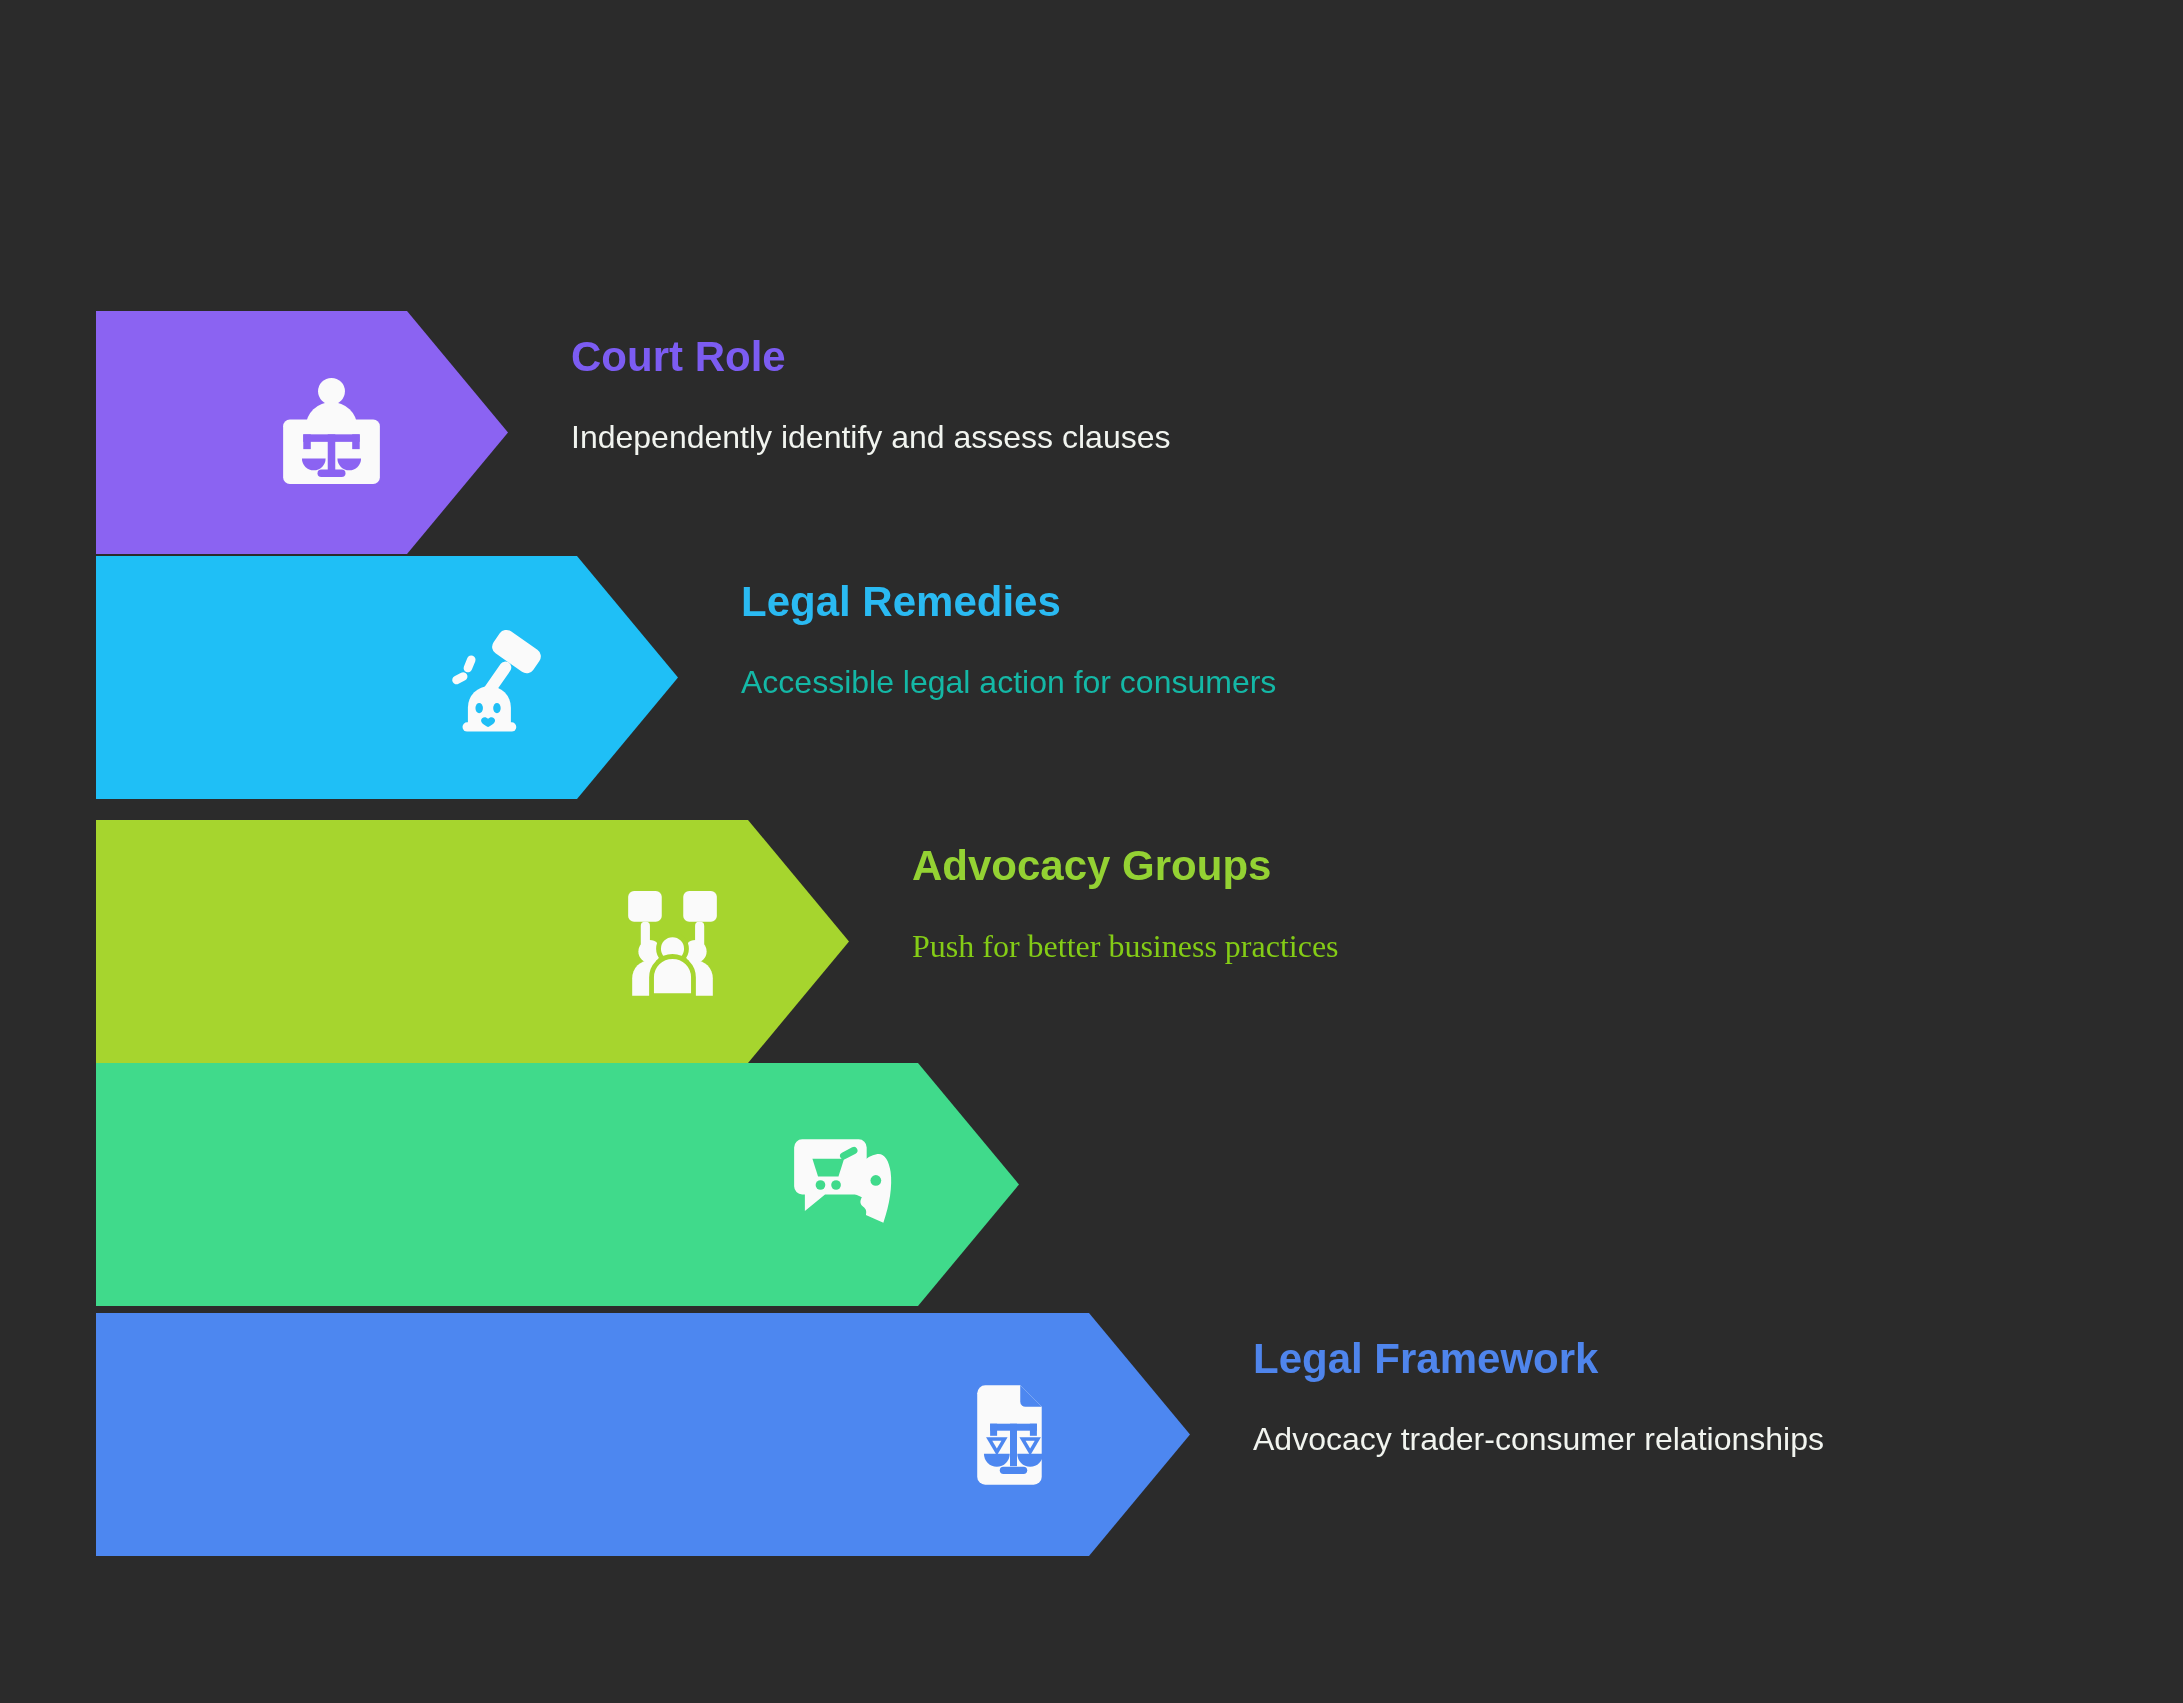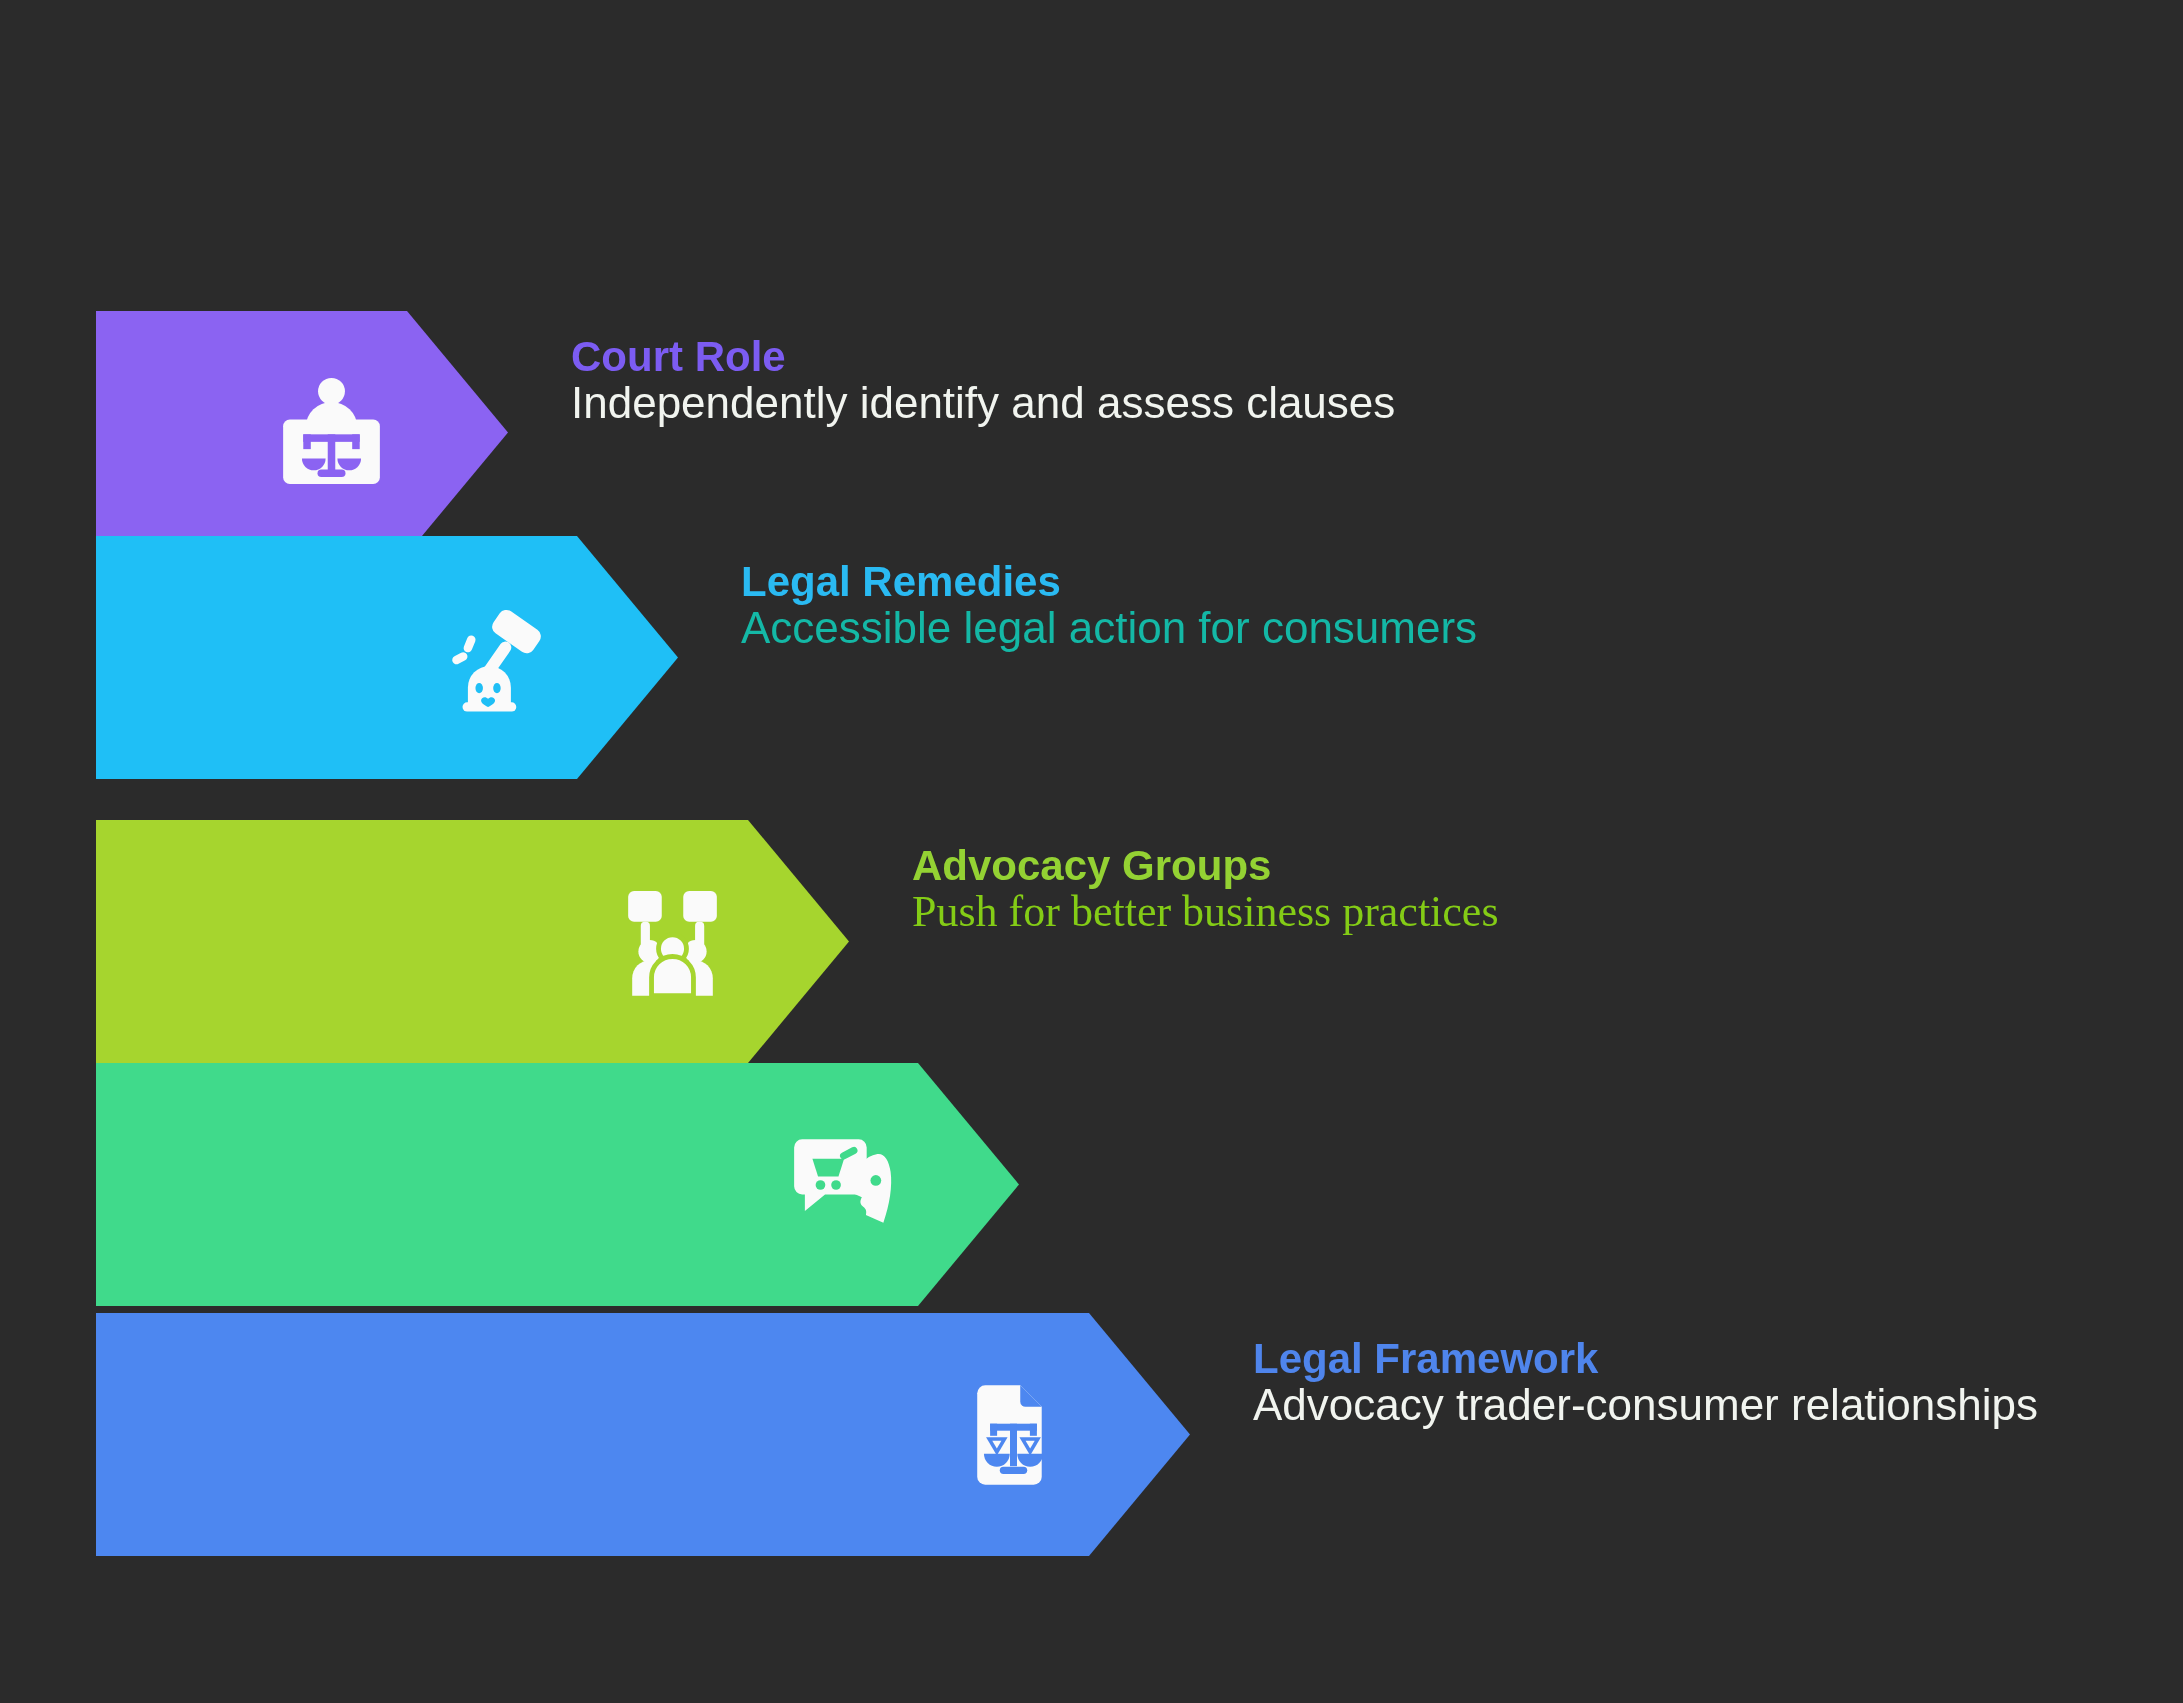--- a/index.html
+++ b/index.html
@@ -28,24 +28,24 @@
     position: absolute; right: 112px; top: 50%;
     transform: translateY(-50%);
     width: 129px; height: 129px;
   }
   .row .icon svg { width: 129px; height: 129px; display: block; }
   .txt {
     position: absolute; left: calc(100% + 63px); top: 24px;
     white-space: nowrap;
   }
   .heading { font-size: 42px; font-weight: 700; line-height: 1.05; color: var(--head); }
-  .desc { font-size: 44px; font-weight: 400; line-height: 1.1; color: #F1F4EF; }
+  .desc { font-size: 32px; font-weight: 400; line-height: 1.1; margin-top: 41px; color: #F1F4EF; }
 
   .row0 { top: 311px;  width: 412px;  }
-  .row1 { top: 536px;  width: 582px;  }
+  .row1 { top: 556px;  width: 582px;  }
   .row2 { top: 820px;  width: 753px;  }
   .row3 { top: 1063px; width: 923px; }
   .row4 { top: 1313px; width: 1094px; }
 
   .w { fill: #FAFAFA; }           
   .c { fill: var(--bar); }        
 </style>
 </head>
 <body style="background: rgb(43, 43, 43);">
 

